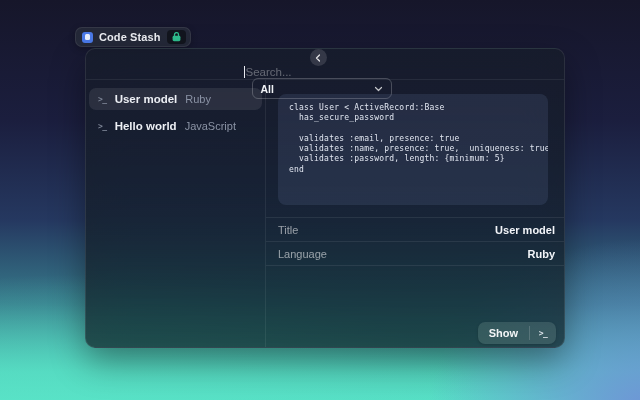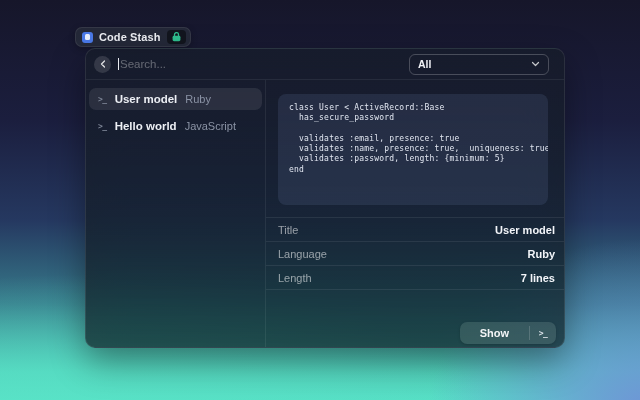--- a/index.html
+++ b/index.html
@@ -46,20 +46,21 @@
     border:1px solid rgba(255,255,255,0.09);
     box-shadow:0 14px 34px rgba(0,0,0,0.38);
     overflow:hidden;
   }
 
   
   .header{
     height:30px;display:flex;align-items:center;
     padding:0 15px 0 8px;
     border-bottom:1px solid rgba(255,255,255,0.07);
+    flex-direction:column;
   }
   .back-btn{
     width:17px;height:17px;border-radius:50%;flex:0 0 auto;
     background:rgba(255,255,255,0.13);
     display:flex;align-items:center;justify-content:center;
     margin-right:7px;cursor:default;
   }
   .search-wrap{flex:1;display:flex;align-items:center;position:relative;min-width:0;}
   .caret{width:1px;height:12px;background:#e9ebf1;flex:0 0 auto;}
   .search-input{
@@ -117,21 +118,21 @@
   }
   .detail-label{font-size:11px;color:rgba(255,255,255,0.55);}
   .detail-value{font-size:11px;font-weight:700;color:#f3f5f9;}
 
   .show-btn{
     position:absolute;right:8px;bottom:3px;height:22px;
     display:flex;align-items:stretch;border-radius:7px;overflow:hidden;
     background:rgba(175,205,198,0.17);
     box-shadow:0 1px 3px rgba(0,0,0,0.2);
   }
-  .show-label{display:flex;align-items:center;padding:0 20px;font-size:11px;font-weight:700;color:#f3f5f7;}
+  .show-label{display:flex;align-items:center;padding:0 11px;font-size:11px;font-weight:700;color:#f3f5f7;}
   .seg-divider{width:1px;margin:4px 0;background:rgba(255,255,255,0.16);}
   .show-term{
     display:flex;align-items:center;justify-content:center;width:26px;
     font-family:"DejaVu Sans Mono",monospace;font-size:8px;font-weight:700;
     color:#dde3ea;letter-spacing:-0.5px;
   }
   svg{display:block;}
 </style>
 </head>
 <body>
@@ -205,24 +206,20 @@
 
         <div class="details">
           <div class="detail-row">
             <span class="detail-label">Title</span>
             <span class="detail-value">User model</span>
           </div>
           <div class="detail-row">
             <span class="detail-label">Language</span>
             <span class="detail-value">Ruby</span>
           </div>
-          <div class="detail-row">
-            <span class="detail-label">Length</span>
-            <span class="detail-value">7 lines</span>
-          </div>
         </div>
       </div>
 
     </div>
 
     <div class="show-btn">
       <span class="show-label">Show</span>
       <span class="seg-divider"></span>
       <span class="show-term">&gt;_</span>
     </div>

